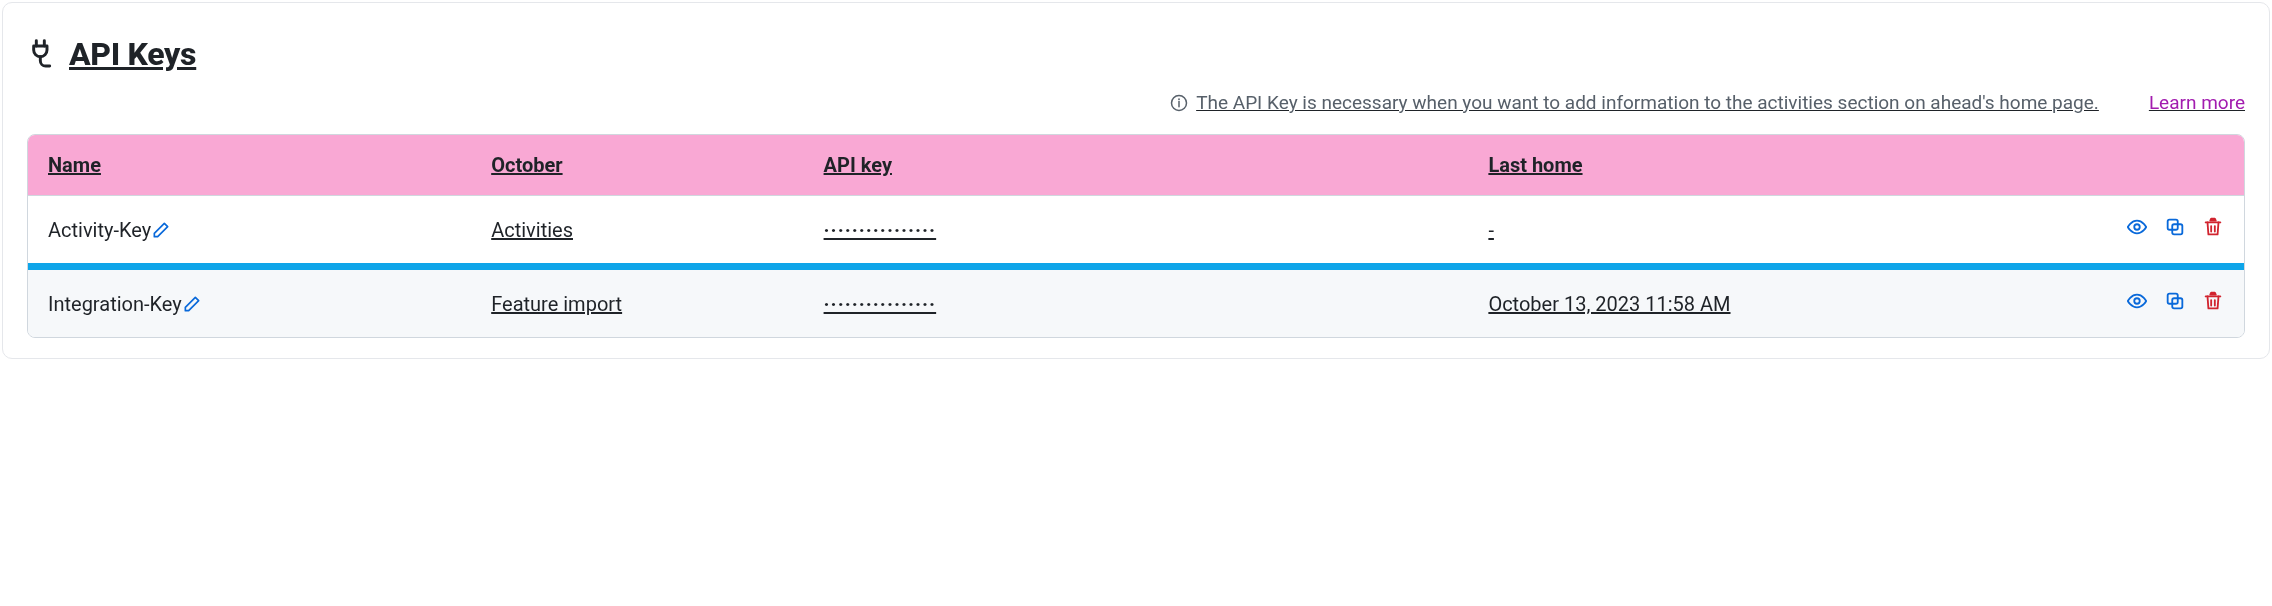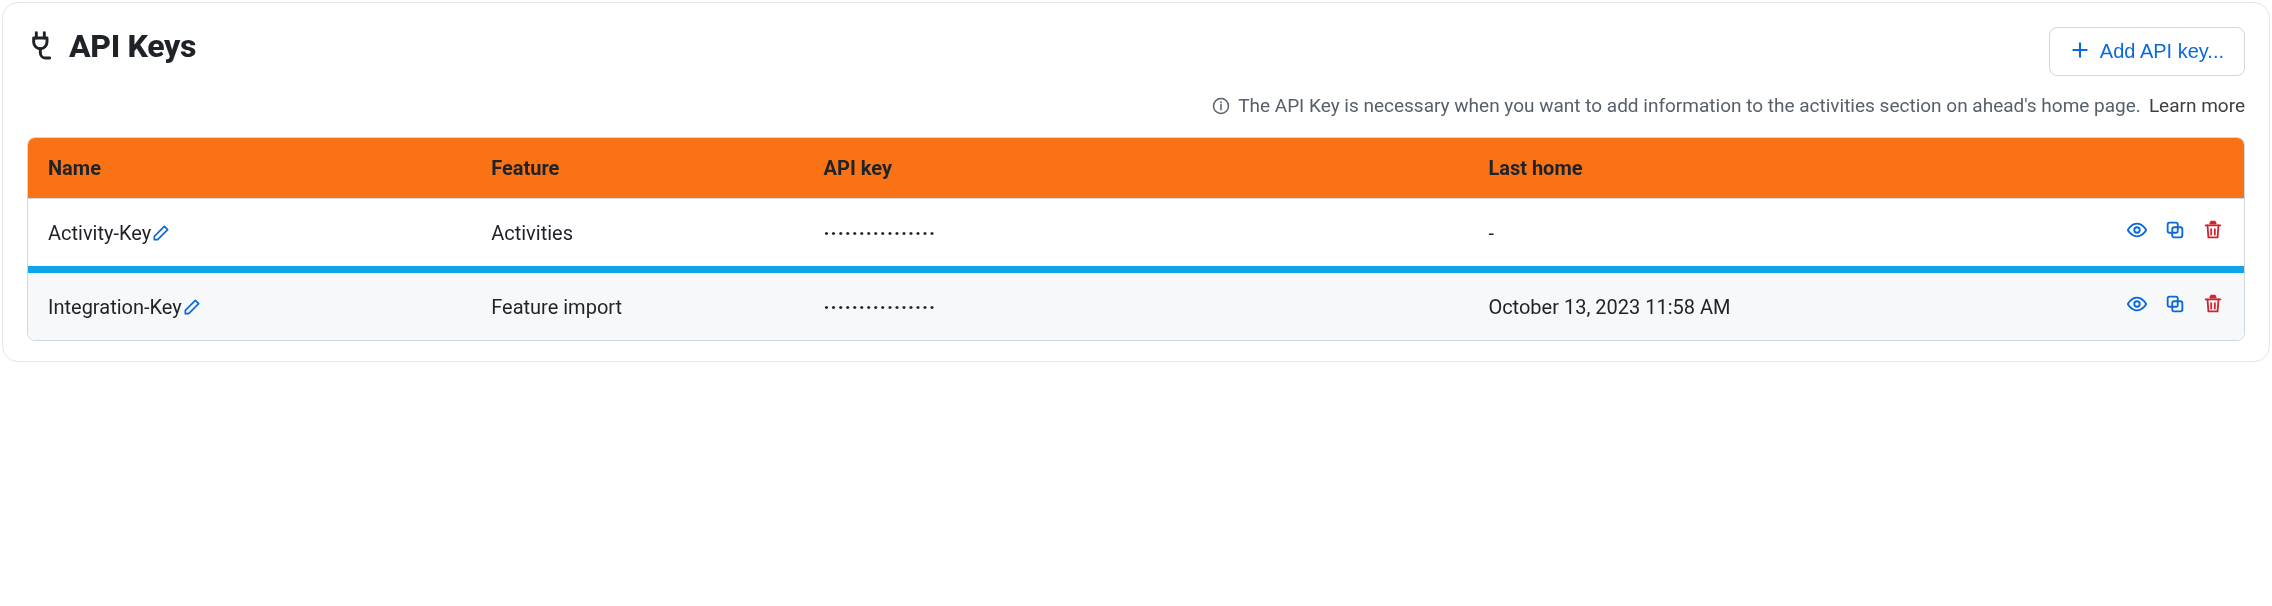--- a/index.html
+++ b/index.html
@@ -5,22 +5,23 @@
   * { box-sizing: border-box; }
   body {
     margin: 0;
     font-family: -apple-system, BlinkMacSystemFont, "Segoe UI", Roboto, Helvetica, Arial, sans-serif;
     background: #fff;
     color: #1f2328;
   }
   .panel {
     margin: 2px;
     border: 1px solid #e5e7eb;
-    border-radius: 16px;
-    padding: 24px 24px 20px 24px;
+    border-radius: 10px;
+    padding: 32px 24px 20px 24px;
+    text-decoration: underline;
   }
   .panel-header {
     display: flex;
     align-items: flex-start;
     justify-content: space-between;
     gap: 16px;
   }
   .title-wrap {
     display: flex;
     align-items: center;
@@ -50,38 +51,39 @@
   .info-row {
     display: flex;
     align-items: center;
     gap: 8px;
     margin-top: 18px;
     font-size: 19px;
     color: #57606a;
     justify-content: flex-end;
   }
   .info-row .learn-more {
-    color: #404040;
+    color: #a21caf;
     text-decoration: none;
     cursor: pointer;
+    margin-left: 42px;
   }
   .table-wrap {
     margin-top: 20px;
     border: 1px solid #d0d7de;
     border-radius: 8px;
     overflow: hidden;
   }
   table {
     width: 100%;
     border-collapse: collapse;
     font-size: 20px;
   }
   thead th {
     text-align: left;
-    background: #f97316;
+    background: #f9a8d4;
     font-weight: 700;
     padding: 18px 20px;
     border-bottom: 1px solid #d0d7de;
   }
   tbody td {
     padding: 20px 20px;
     border-top: 7px solid #0ea5e9;
     vertical-align: middle;
   }
   tbody tr:nth-child(even) td {
@@ -120,48 +122,40 @@
       <span class="title-icon">
         <svg width="32" height="32" viewBox="0 0 24 24" fill="none" stroke="#1f2328" stroke-width="2.2" stroke-linecap="round" stroke-linejoin="round">
           <path d="M7 2v4"></path>
             <path d="M13 2v4"></path>
           <path d="M5 6h10v3a5 5 0 0 1-5 5 5 5 0 0 1-5-5V6z"></path>
           <path d="M10 14v3a4 4 0 0 0 4 4h3"></path>
         </svg>
       </span>
       <h1 class="page-title">API Keys</h1>
     </div>
-    <button class="add-btn">
-      <span class="plus">
-        <svg width="20" height="20" viewBox="0 0 24 24" fill="none" stroke="currentColor" stroke-width="2.5" stroke-linecap="round">
-            <path d="M12 4v16M4 12h16"></path>
-          </svg>
-      </span>
-      <span>Add API key...</span>
-    </button>
   </div>
 
   <div class="info-row">
     <span class="info-icon">
       <svg width="18" height="18" viewBox="0 0 24 24" fill="none" stroke="currentColor" stroke-width="2" stroke-linecap="round">
           <circle cx="12" cy="12" r="10"></circle>
           <line x1="12" y1="10" x2="12" y2="17"></line>
           <circle cx="12" cy="7" r="1.2" fill="currentColor" stroke="none"></circle>
         </svg>
     </span>
     <span>The API Key is necessary when you want to add information to the activities section on ahead's home page.</span>
     <a class="learn-more">Learn more</a>
   </div>
 
   <div class="table-wrap">
     <table>
       <thead>
         <tr>
           <th class="col-name">Name</th>
-          <th class="col-feature">Feature</th>
+          <th class="col-feature">October</th>
           <th class="col-key">API key</th>
           <th class="col-last">Last home</th>
           <th class="col-actions"></th>
         </tr>
       </thead>
       <tbody>
         <tr>
           <td>
             <span class="name-cell">
               <span>Activity-Key</span>

